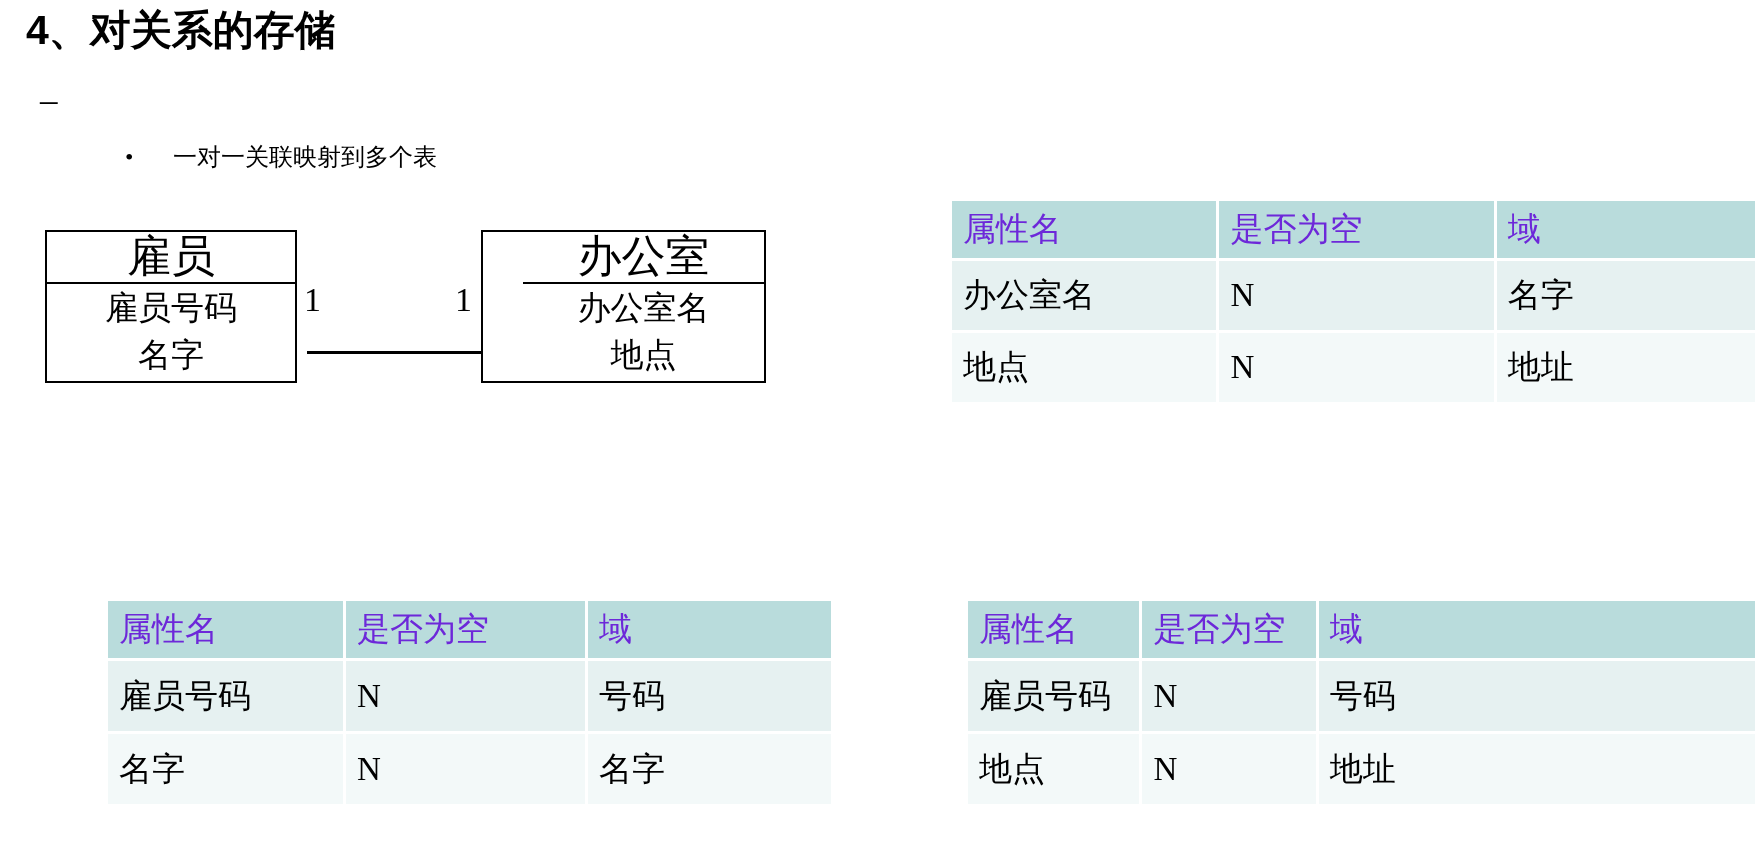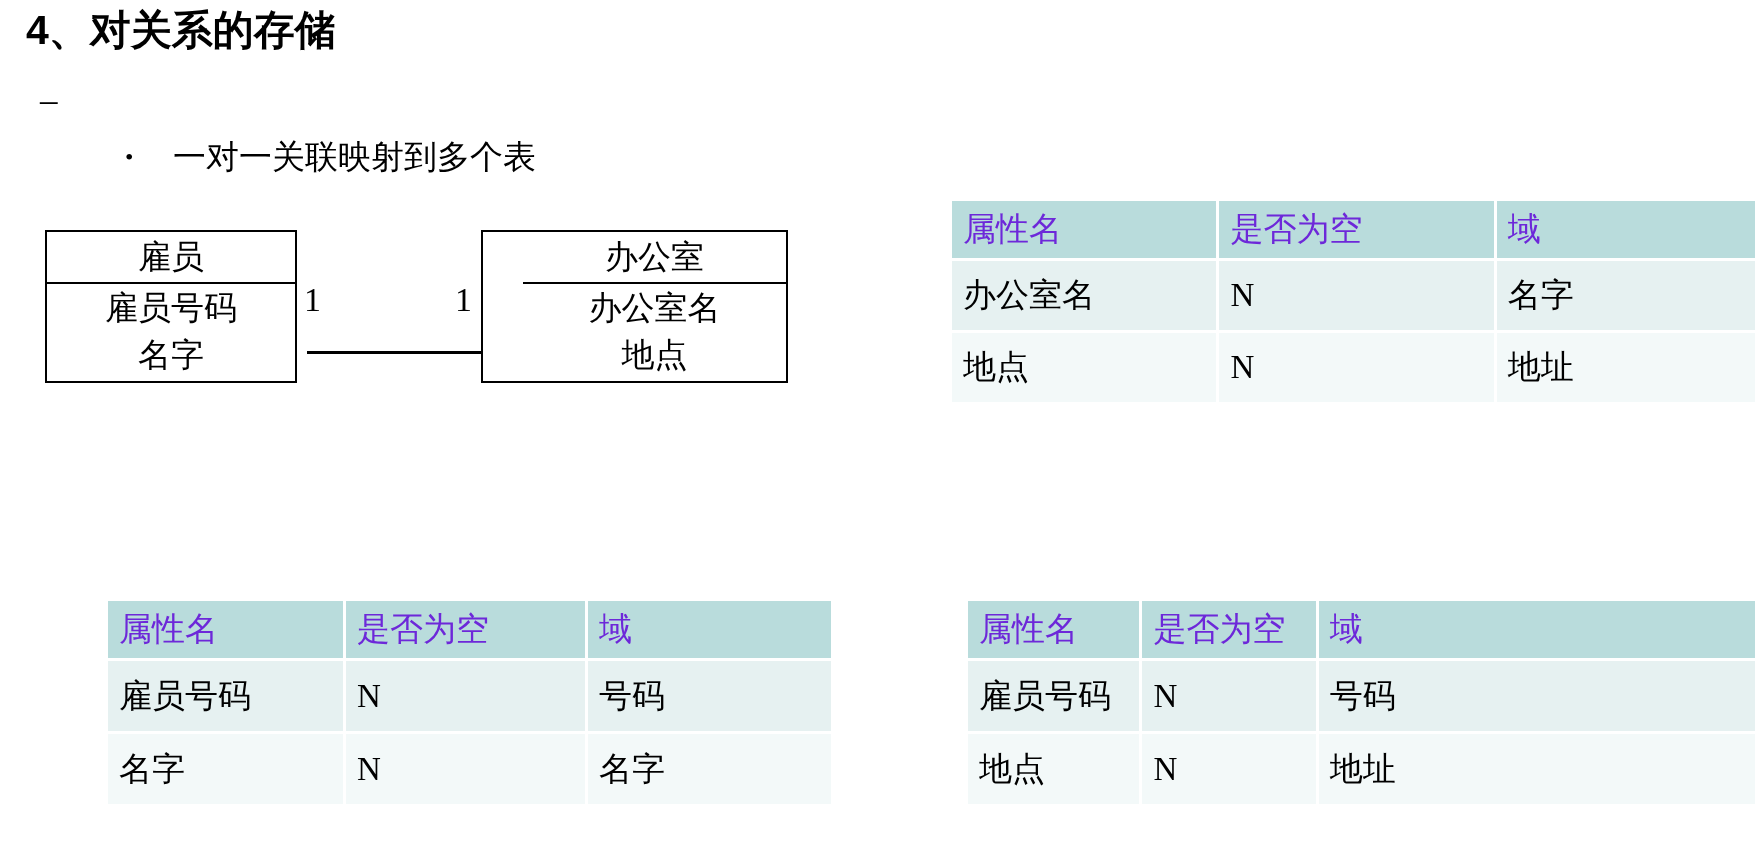--- a/index.html
+++ b/index.html
@@ -57,51 +57,51 @@
     white-space: nowrap;
   }
   .bullet-l2 .marker {
     font-size: 24px;
     line-height: 42px;
     width: 48px;
     flex: 0 0 48px;
     text-align: left;
   }
   .bullet-l2 .txt {
-    font-size: 33px;
+    font-size: 24px;
     line-height: 42px;
   }
 
   
   .er-entity {
     position: absolute;
     border: 2px solid #000000;
     box-sizing: border-box;
     background: #ffffff;
   }
   .er-entity .er-name {
     text-align: center;
-    font-size: 33px;
+    font-size: 44px;
     line-height: 46px;
     padding: 2px 0 2px 0;
     border-bottom: 2px solid #000000;
     white-space: nowrap;
   }
   .er-entity .er-attrs {
     text-align: center;
     padding: 1px 0 2px 0;
   }
   .er-entity .er-attr {
     font-size: 33px;
     line-height: 47px;
     white-space: nowrap;
   }
 
   #er-employee { left: 45px; top: 230px; width: 252px; }
-  #er-office  { left: 481px; top: 230px; width: 307px; padding-left: 40px; }
+  #er-office  { left: 481px; top: 230px; width: 285px; padding-left: 40px; }
 
   .er-line {
     position: absolute;
     left: 307px;
     top: 351px;
     width: 176px;
     height: 0;
     border-top: 3px solid #000000;
   }
   .er-card {

